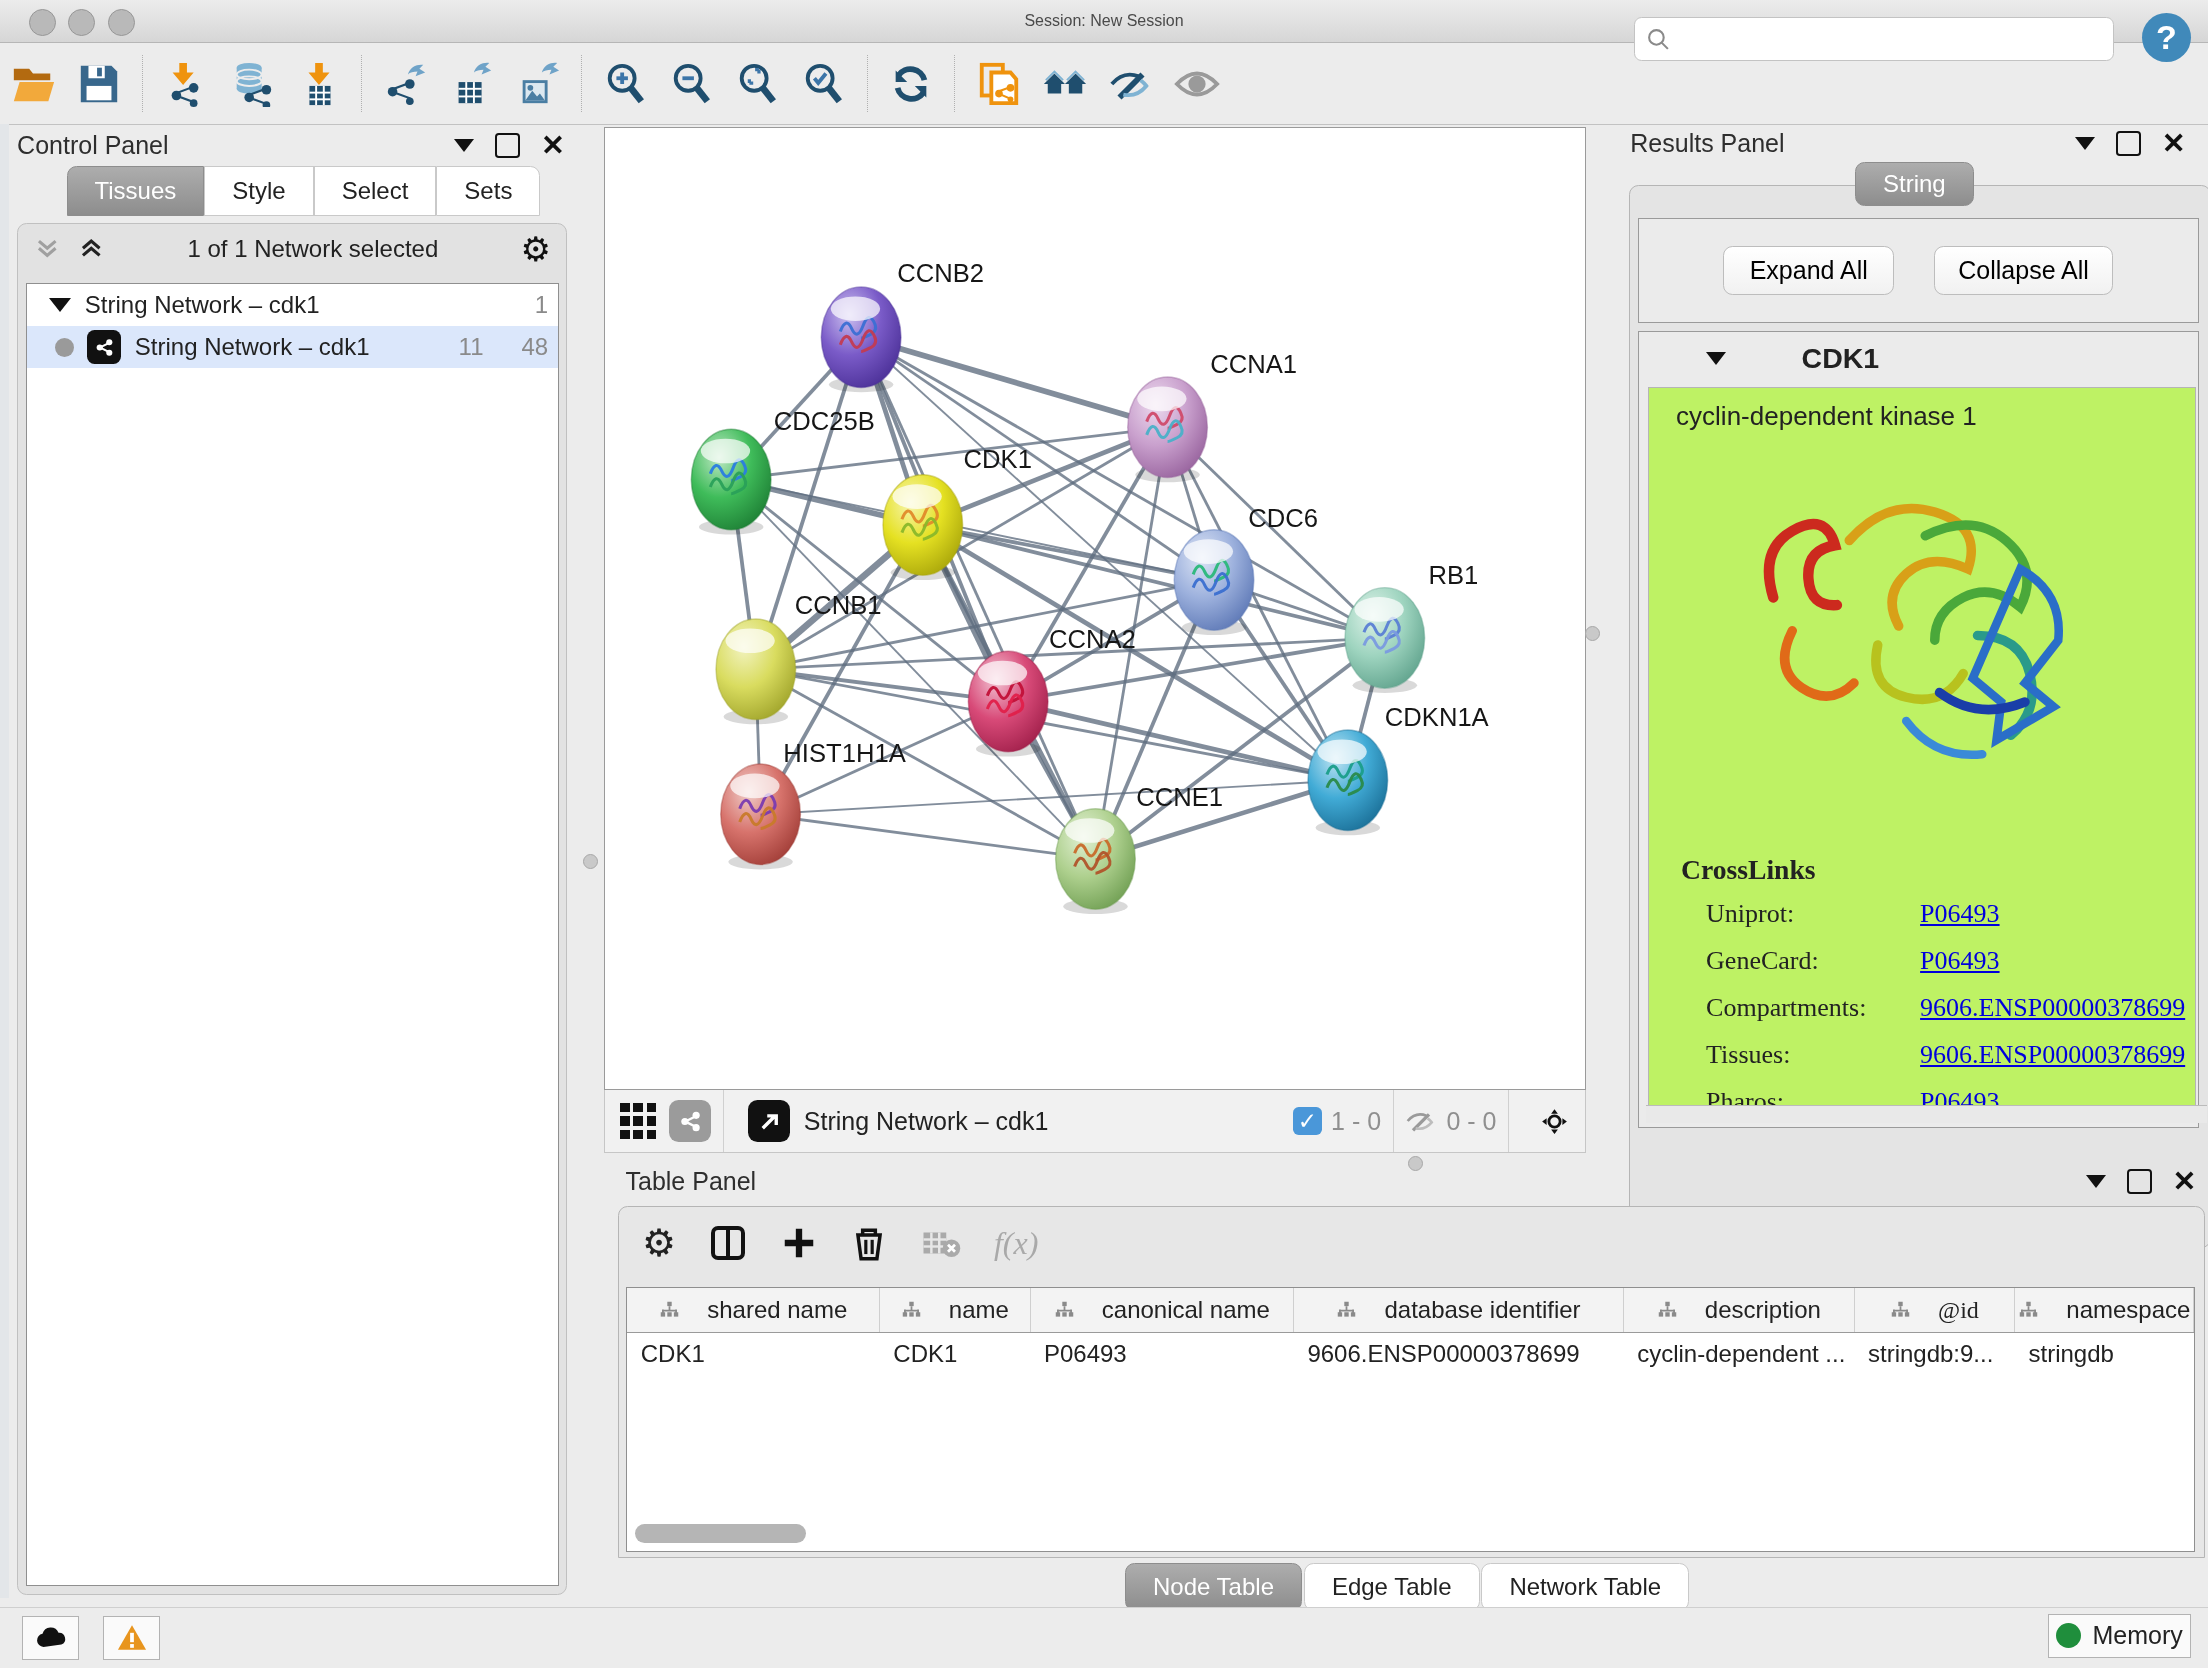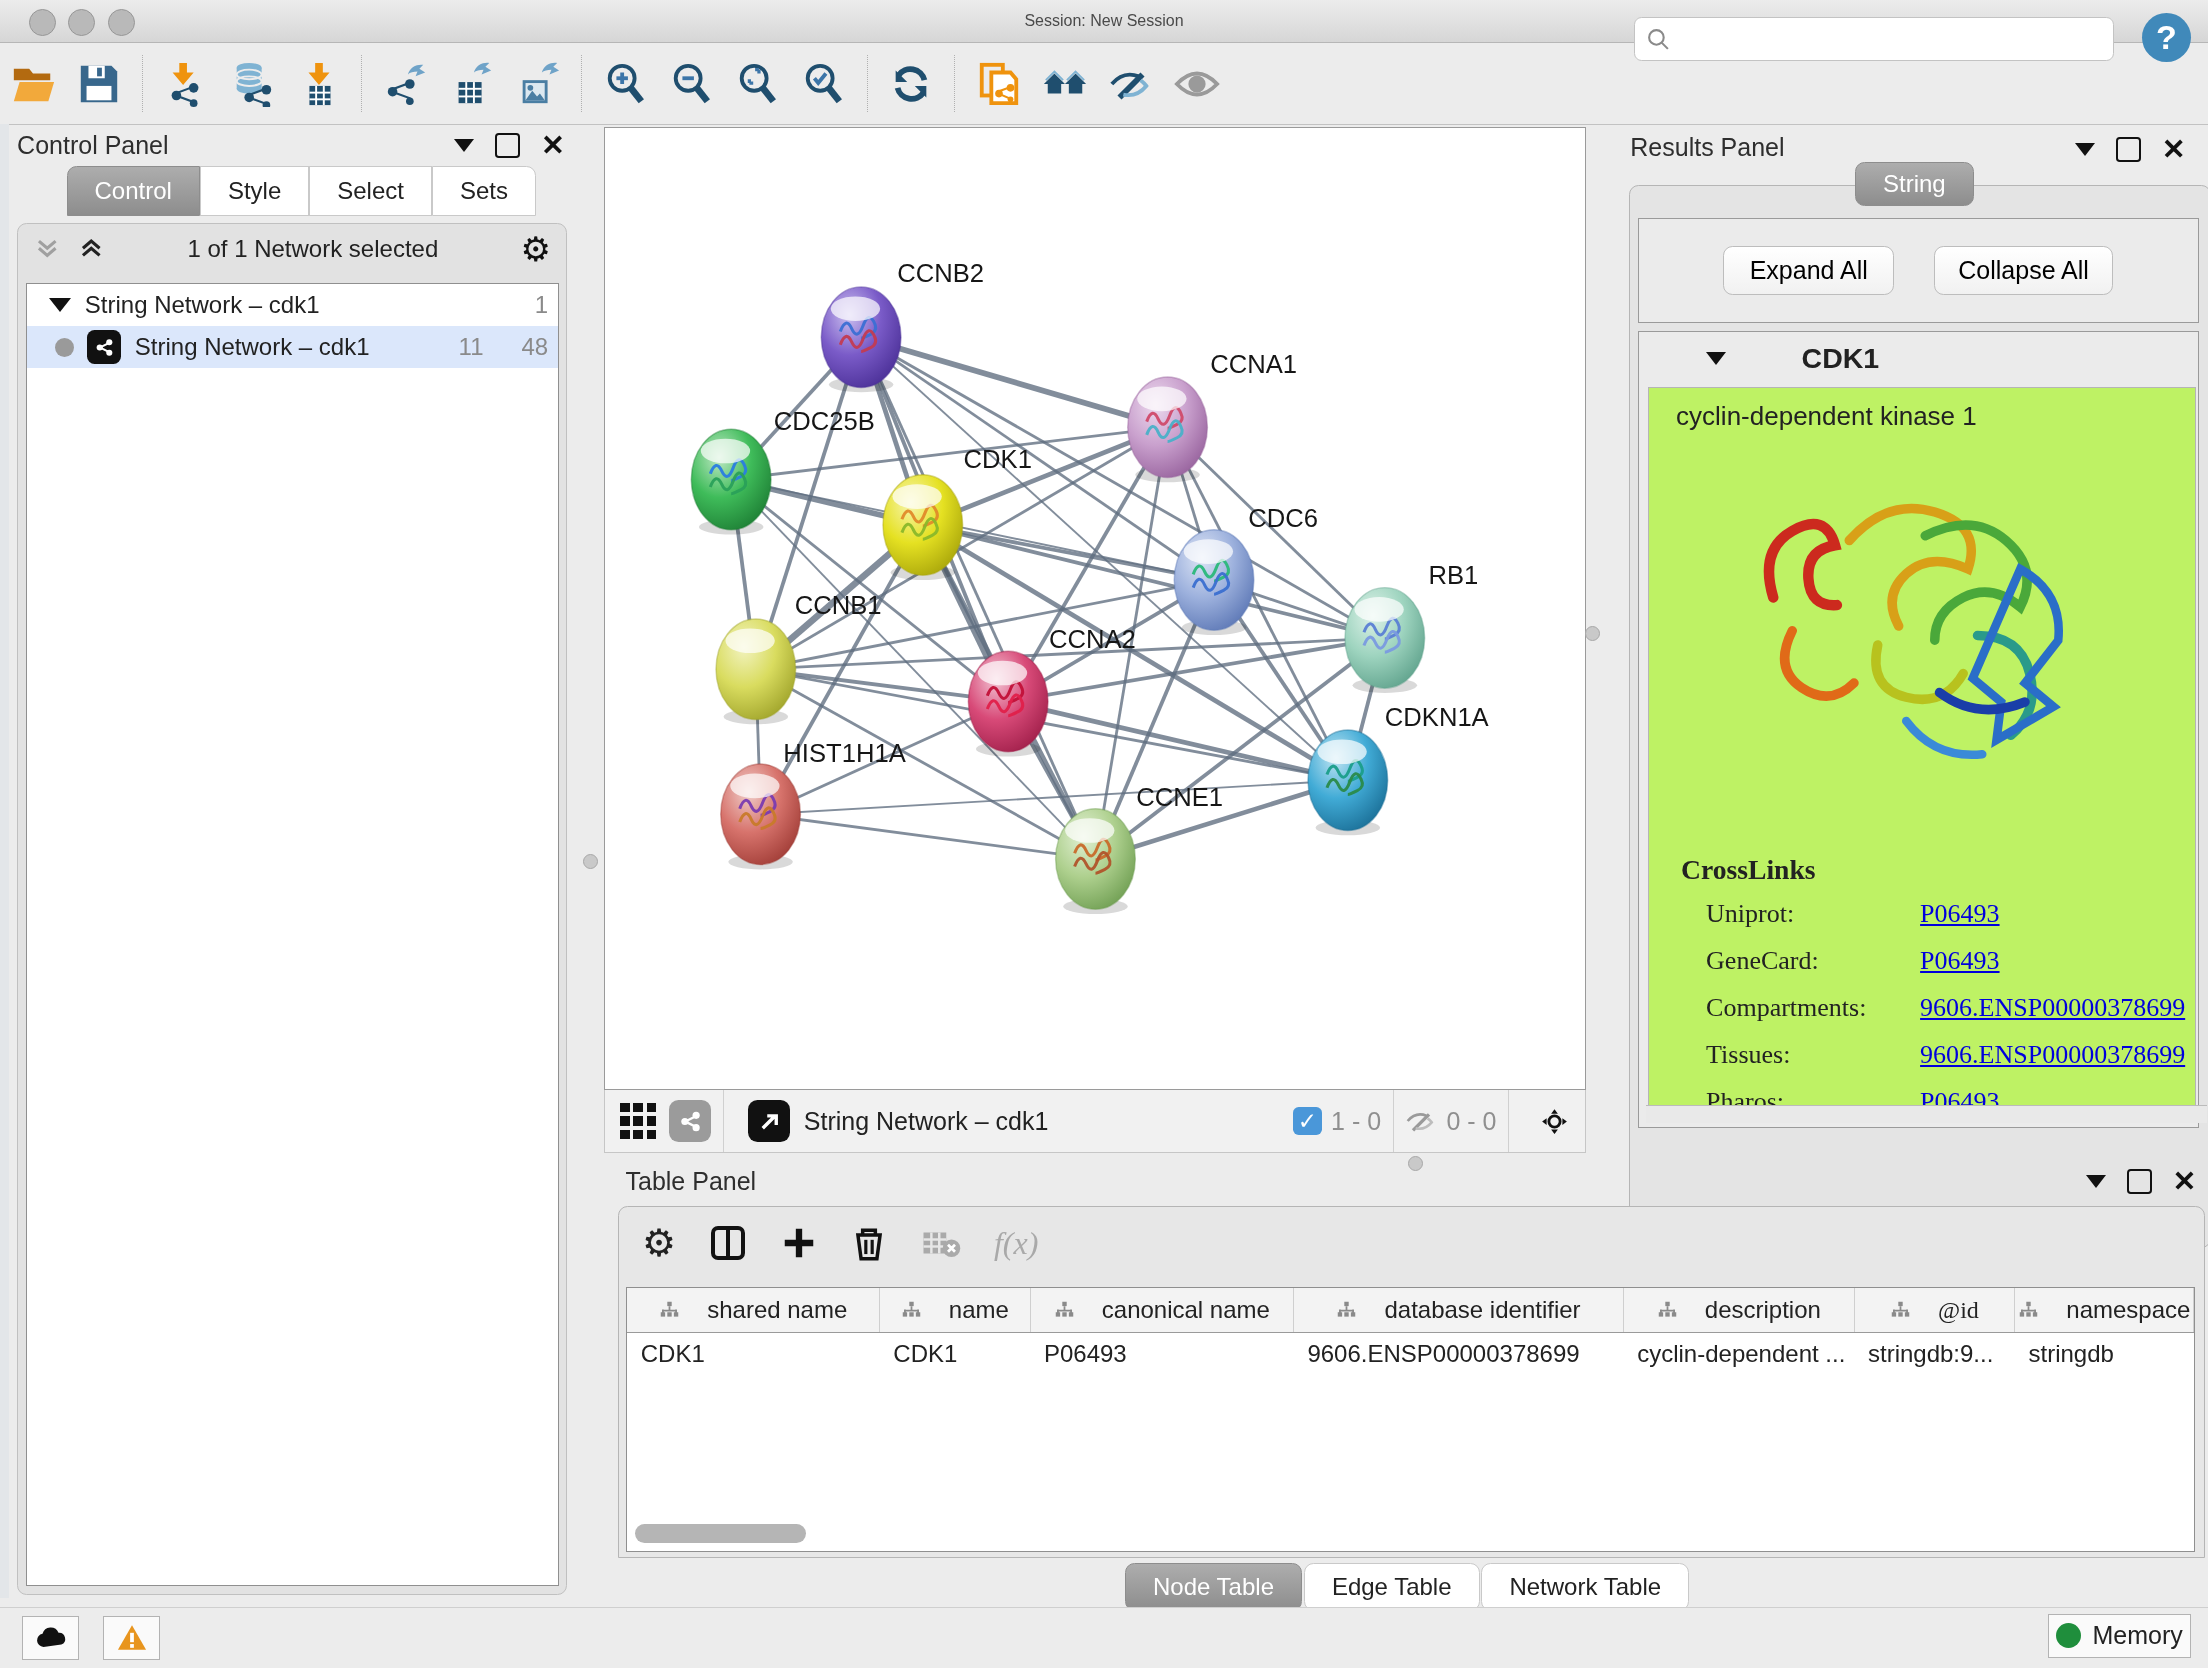--- a/index.html
+++ b/index.html
@@ -69,21 +69,21 @@
   .mini-badge{width:42px;height:42px;border-radius:9.5px;display:flex;align-items:center;justify-content:center;margin-left:13.3px;cursor:pointer;}
   .mini-badge.gray{background:#9b9b9b;}
   .mini-badge.black{background:#111;}
   .mini-badge svg{width:27px;height:27px;}
   .vb-count{display:flex;align-items:center;gap:9.5px;font-size:25px;color:#8f8f8f;}
   .checkbox{width:28.5px;height:28.5px;border-radius:5.7px;background:#4a97d9;color:#fff;font-size:23px;
     display:flex;align-items:center;justify-content:center;}
   .splitter-dot{position:absolute;width:13.3px;height:13.3px;border-radius:50%;background:#c9c9c9;border:1px solid #a8a8a8;}
   
   .results-panel{position:absolute;left:1617px;top:124px;width:582px;}
-  .rp-head{display:flex;justify-content:space-between;align-items:flex-end;height:38px;padding:0 13.3px;}
+  .rp-head{display:flex;justify-content:space-between;align-items:center;height:38px;padding:0 13.3px;}
   .rp-tab{position:absolute;left:238px;top:38px;z-index:2;}
   .rp-tab .tab{border-radius:9.5px;height:42px;}
   .rp-body{position:absolute;left:12px;top:61px;width:580px;height:1061px;background:#e4e4e4;
     border:1px solid #b5b5b5;border-radius:9.5px;}
   .rp-expandbox{position:absolute;left:7.6px;top:32px;width:561px;height:105px;background:#ebebeb;
     border:1px solid #9a9a9a;display:flex;align-items:center;justify-content:center;gap:40px;box-sizing:border-box;}
   .rp-btn{min-width:171px;height:49px;background:linear-gradient(#ffffff,#f1f1f1);border:1px solid #bdbdbd;
     border-radius:9.5px;font-size:25px;display:flex;align-items:center;justify-content:center;padding:0 23px;cursor:pointer;}
   .rp-card{position:absolute;left:7.6px;top:145px;width:561px;height:797px;background:#ebebeb;
     border:1px solid #9a9a9a;box-sizing:border-box;}
@@ -320,21 +320,21 @@
 <div class="control-panel">
   <div class="cp-head">
     <span class="panel-title">Control Panel</span>
     <span class="panel-ctrl">
       <span class="tri"></span>
       <span class="float-sq"></span>
       <span class="close-x">✕</span>
     </span>
   </div>
   <div class="cp-tabs">
-    <div class="tab active">Control</div>
+    <div class="tab active">Tissues</div>
     <div class="tab">Style</div>
     <div class="tab">Select</div>
     <div class="tab">Sets</div>
   </div>
   <div class="cp-body">
     <div class="cp-selector">
       <svg width="28.5" height="28.5" viewBox="0 0 24 24">
           <path d="M5 6l7 6 7-6M5 12l7 6 7-6" fill="none" stroke="#a0a0a0" stroke-width="2.6"></path>
         </svg>
       <svg width="28.5" height="28.5" viewBox="0 0 24 24">

